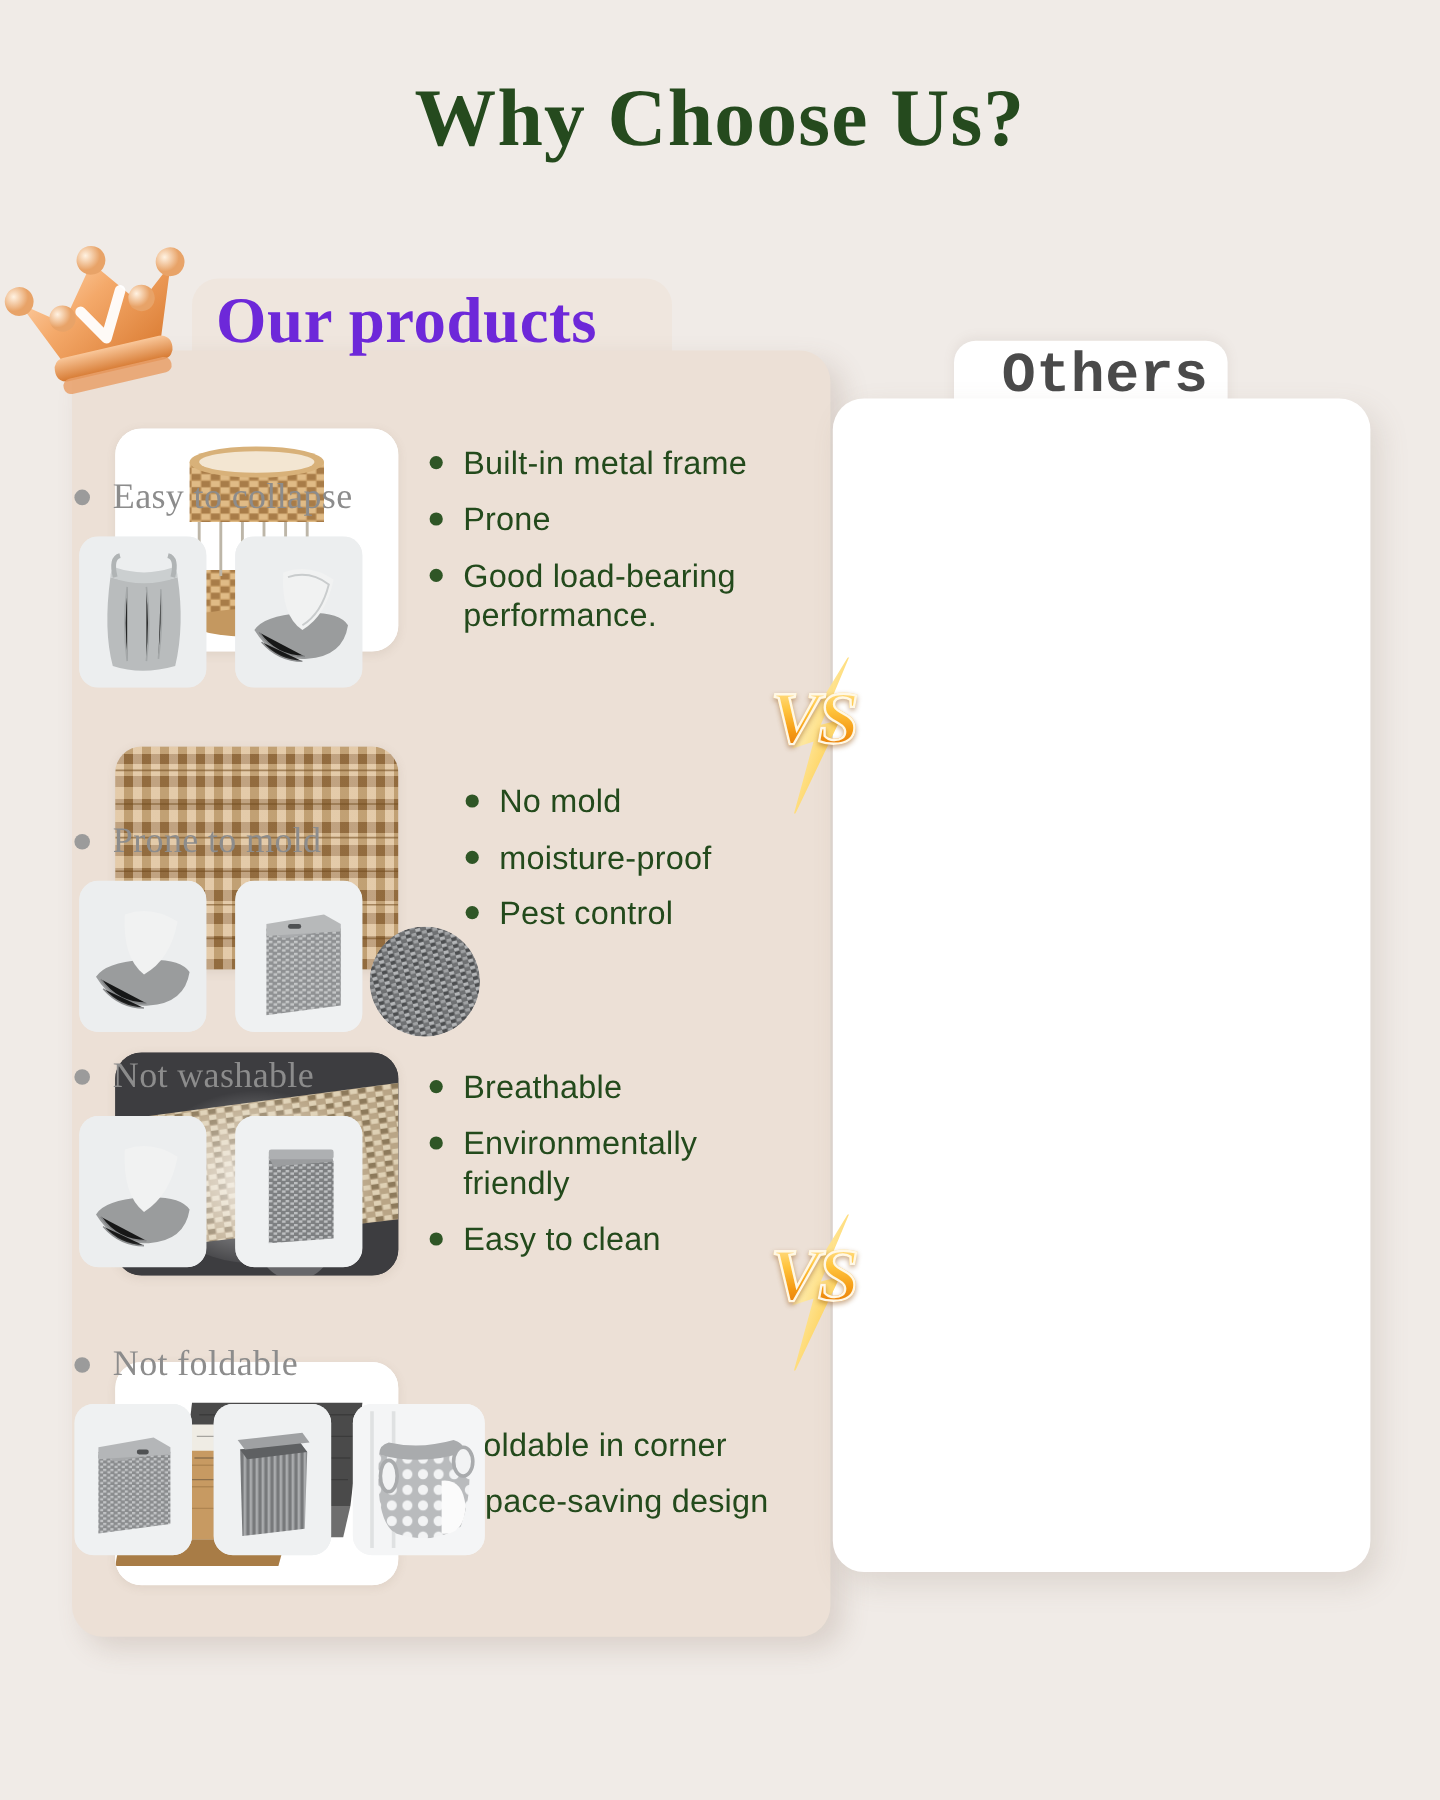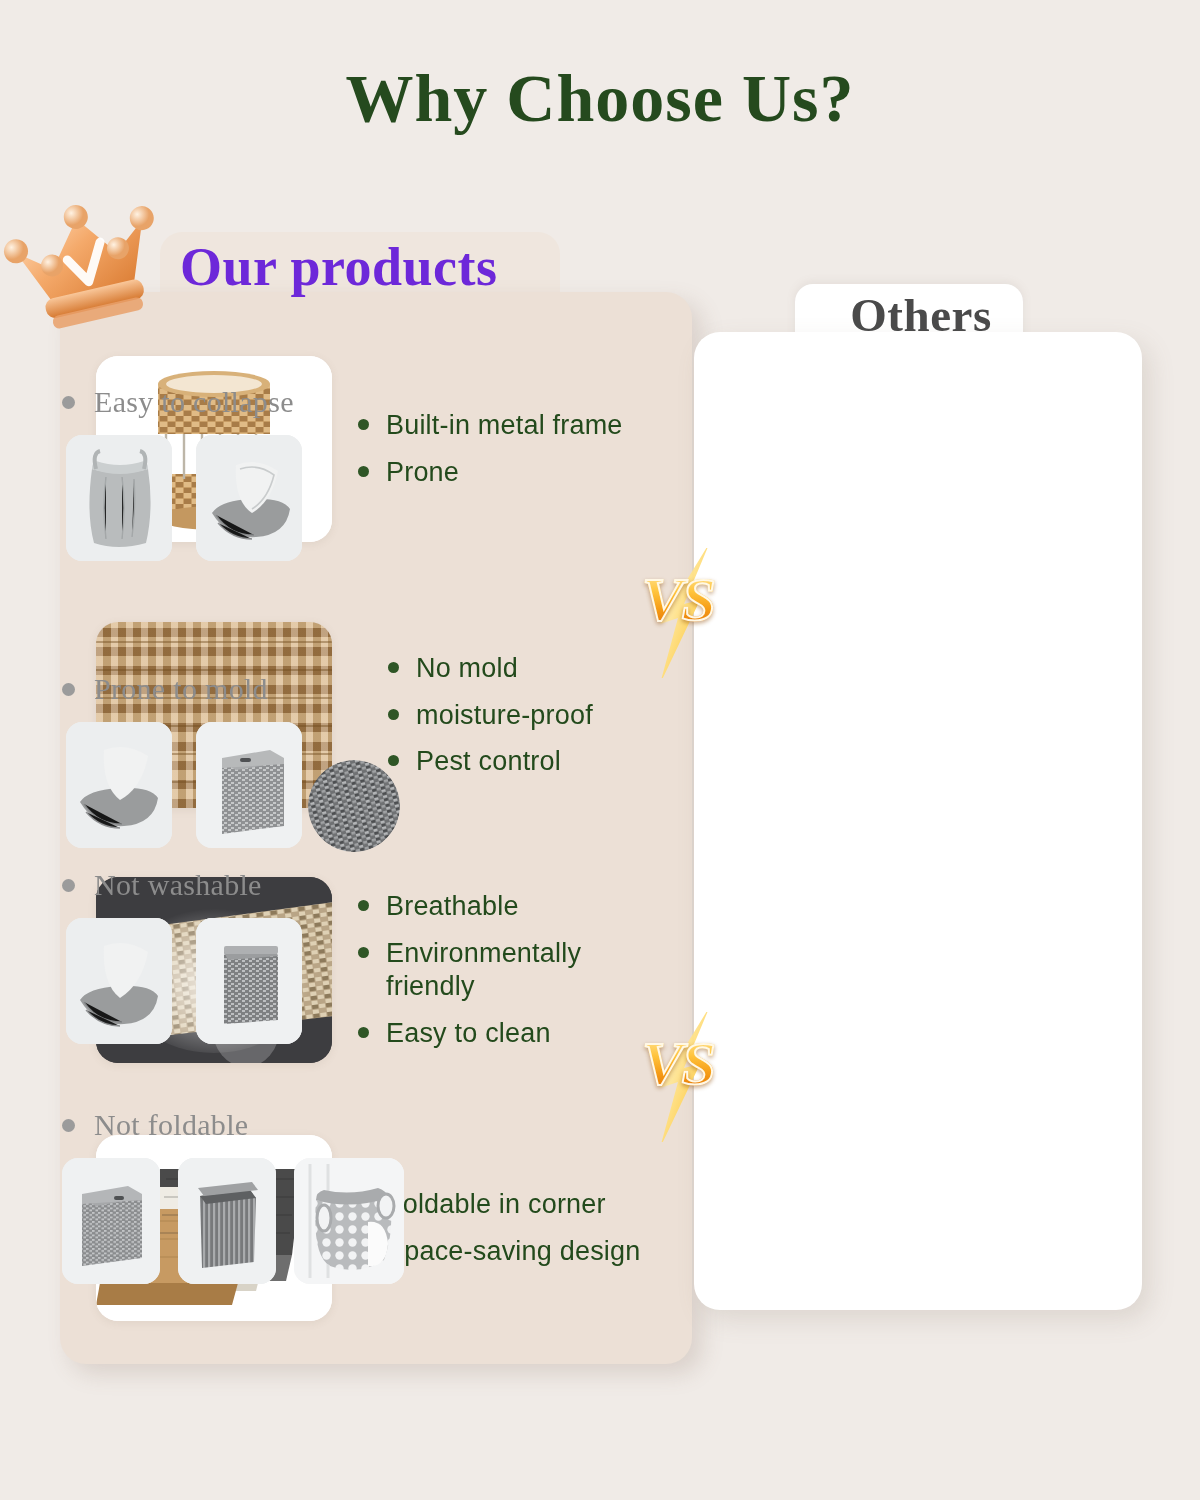--- a/index.html
+++ b/index.html
@@ -59,24 +59,24 @@
     background:#fff;border-radius:18px 18px 4px 4px;
     box-shadow:0 -2px 10px rgba(130,110,95,.10);
   }
   .others-card{
     position:absolute;left:694px;top:332px;width:448px;height:978px;
     background:#fff;border-radius:26px;
     box-shadow:8px 10px 24px rgba(130,110,95,.17);
   }
   .others-head{
     position:absolute;left:795px;top:288px;width:252px;text-align:center;
-    font-family:Liberation Serif, serif;
+    font-family:Liberation Mono, monospace;
     font-size:47px;font-weight:700;color:#4a4a4a;letter-spacing:.5px;
   }
-  .x-row{position:absolute;left:0;width:448px;}
+  .x-row{position:absolute;left:0;width:448px;margin-top:12px;}
   .x-label{
     display:flex;align-items:center;
     font-family:"Liberation Serif",serif;
     font-size:30px;color:#8c8c8c;letter-spacing:.3px;margin-left:62px;
   }
   .x-label .dot{
     width:13px;height:13px;border-radius:50%;background:#9b9b9b;
     flex:none;margin-right:19px;
   }
   .x-thumbs{display:flex;margin-top:16px;margin-left:66px;align-items:flex-start;}
@@ -182,20 +182,24 @@
     </div>
     <div class="o-list">
       <div class="o-li">
         <span class="dot"></span>
         <span>Built-in metal frame</span>
       </div>
       <div class="o-li">
         <span class="dot"></span>
         <span>Prone</span>
       </div>
+      <div class="o-li">
+        <span class="dot"></span>
+        <span>Good load-bearing performance.</span>
+      </div>
     </div>
   </div>
 
   <div class="o-row" style="top:622px;gap:30px;">
     <div class="o-img weave-tan">
       <svg class="ph" viewBox="0 0 236 186" preserveAspectRatio="none">
         <g opacity=".55" stroke="#6f4a1c" stroke-width="1.3">
           <line x1="0" y1="20" x2="236" y2="20"></line>
             <line x1="0" y1="48" x2="236" y2="48"></line>
           <line x1="0" y1="76" x2="236" y2="76"></line>

